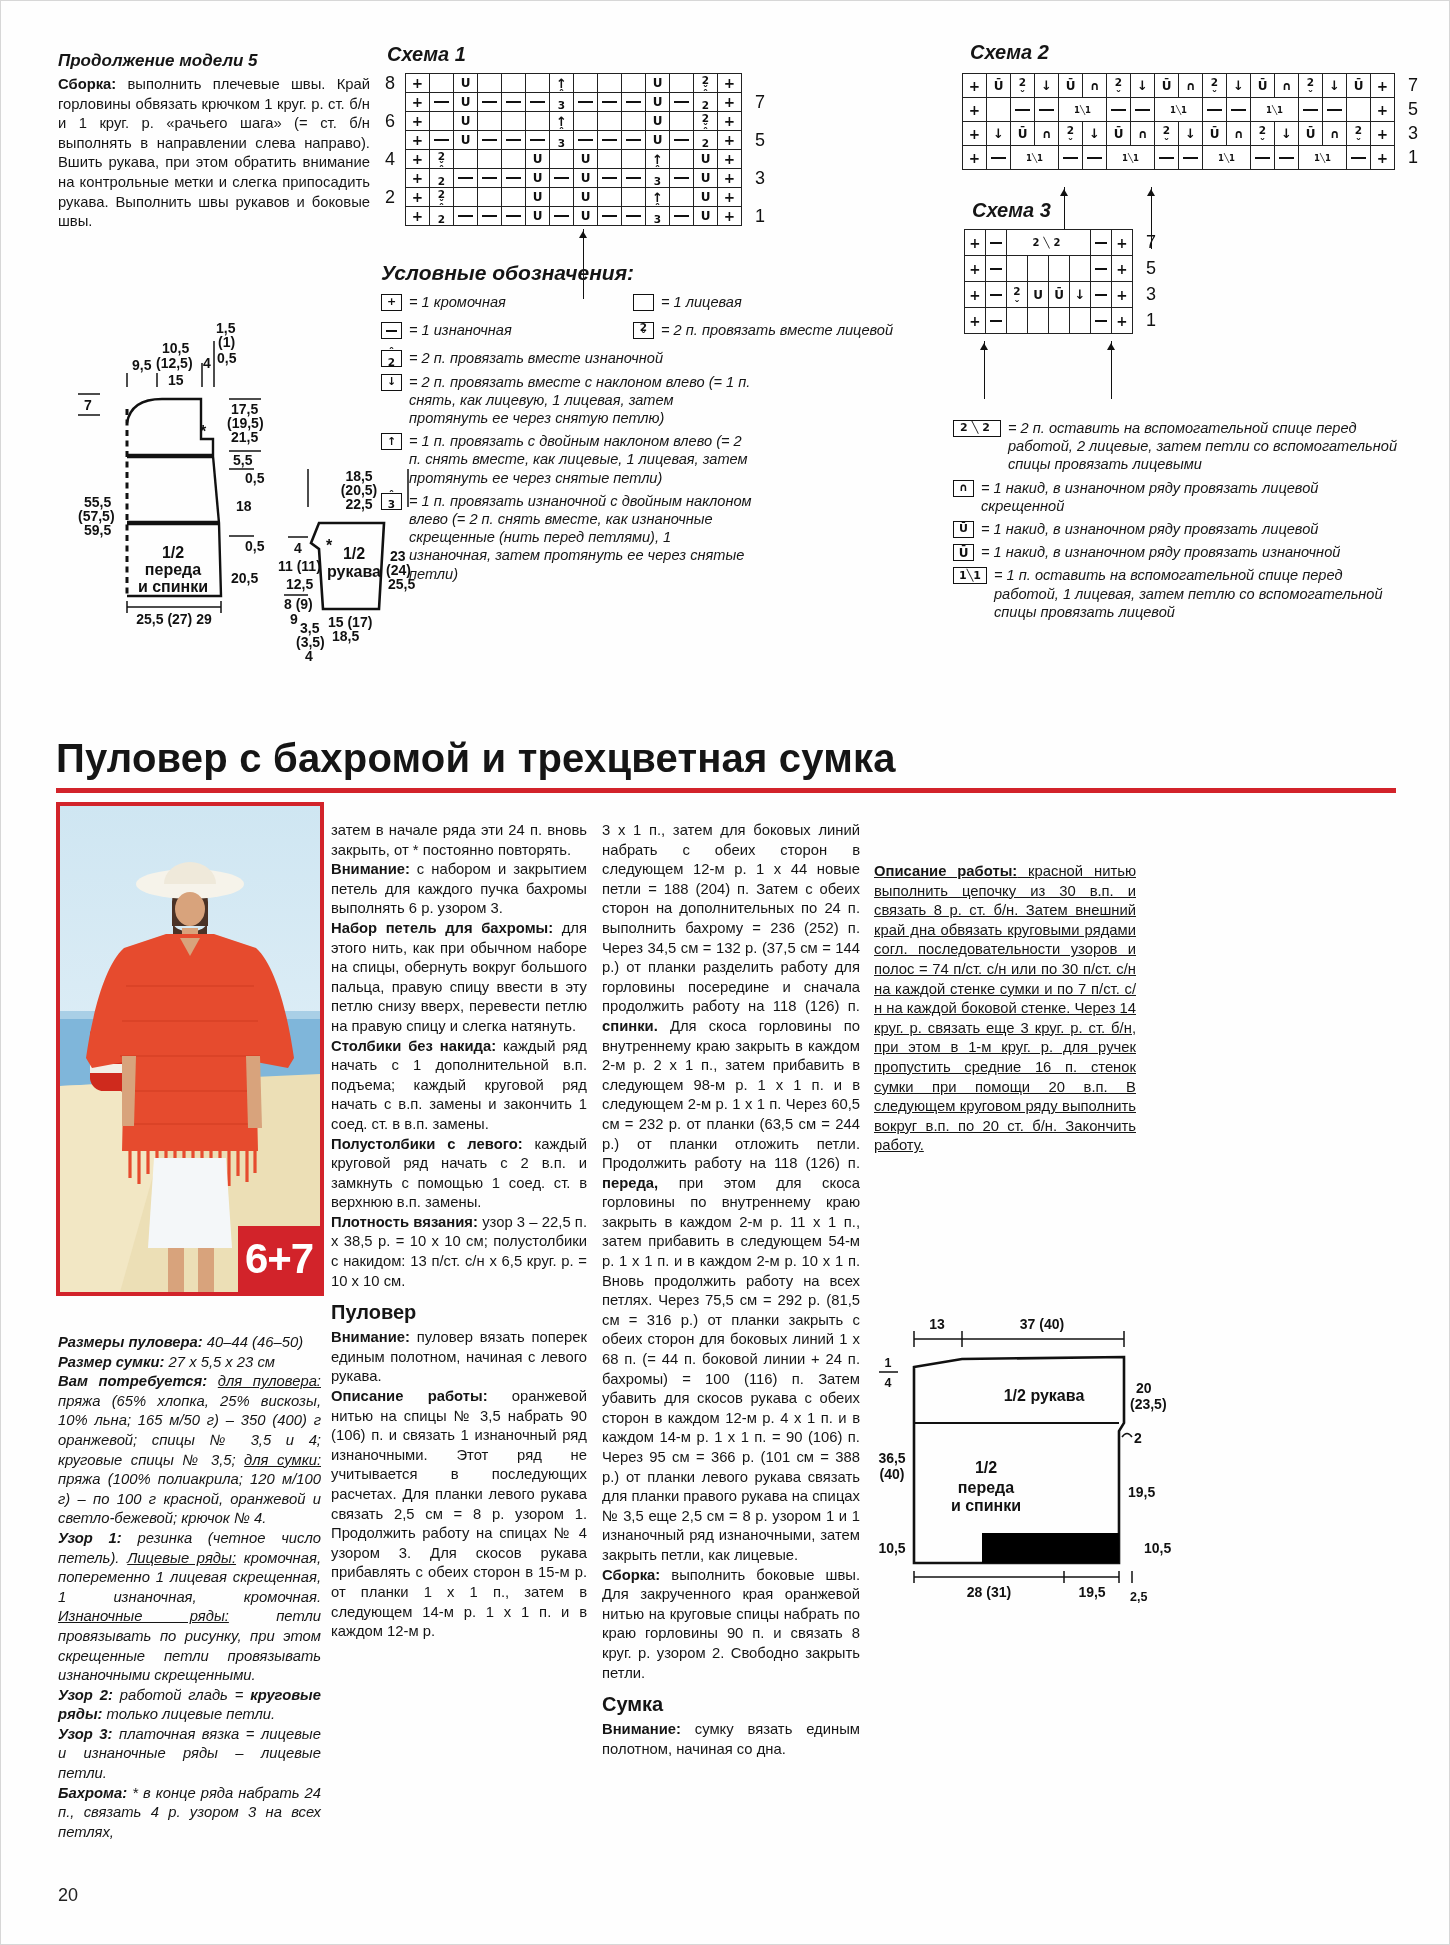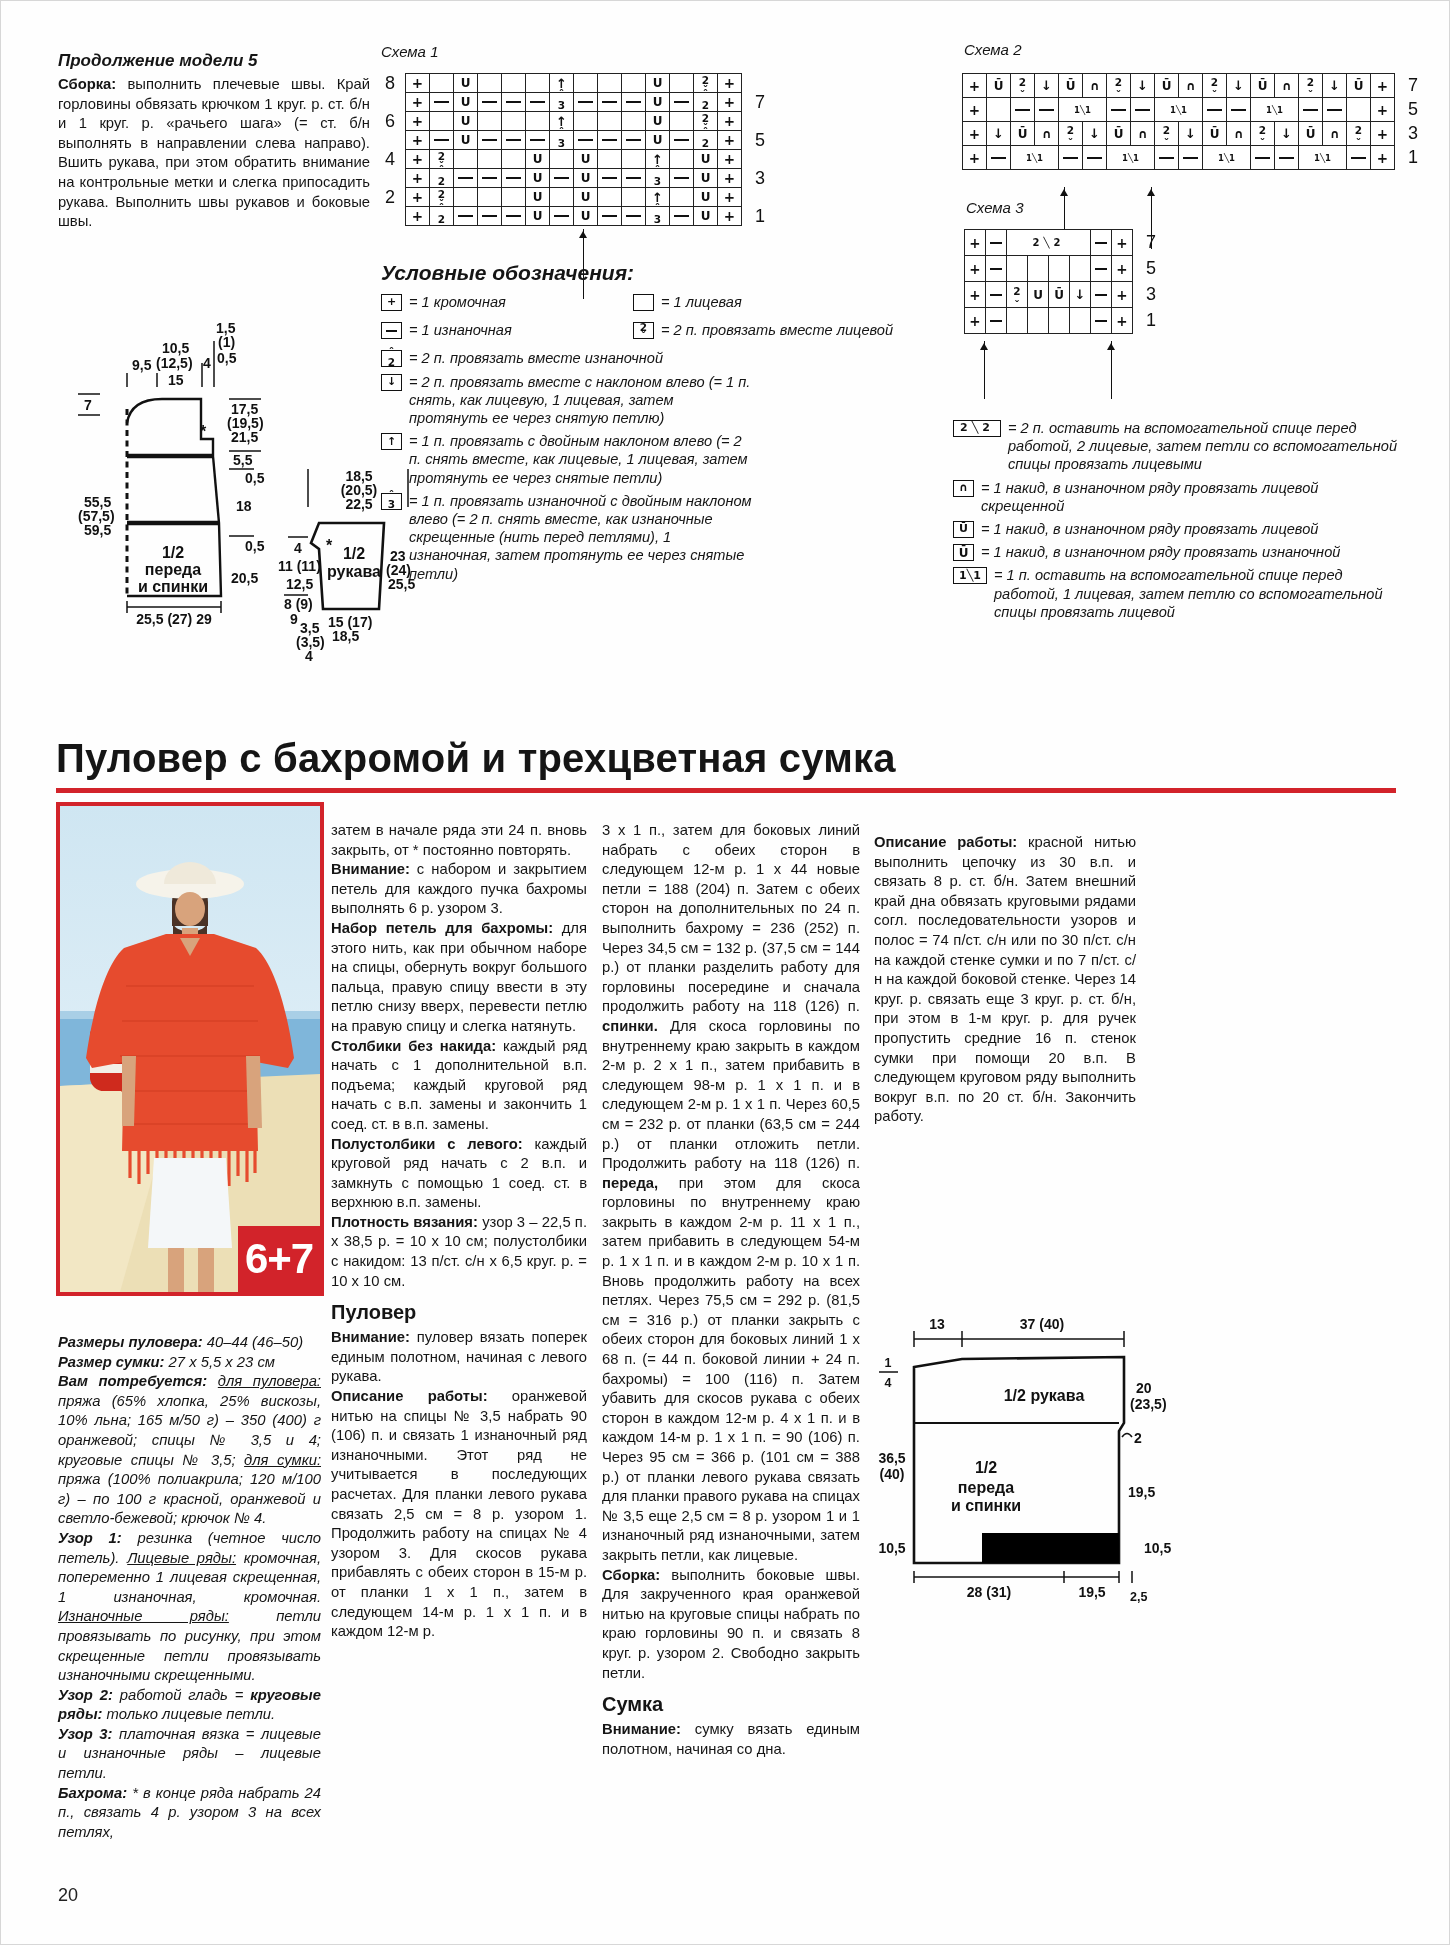--- a/index.html
+++ b/index.html
@@ -10,21 +10,21 @@
   .cont-title{position:absolute;left:57px;top:50px;font-style:italic;font-weight:bold;font-size:17px;}
   .cont-par{position:absolute;left:57px;top:74px;width:312px;font-size:15px;line-height:19.6px;text-align:justify;}
   .cont-par p{margin:0;}
   
   .tcol{position:absolute;font-size:14.8px;line-height:19.6px;text-align:justify;}
   .tcol p{margin:0;}
   .tcol h3{margin:10px 0 5px 0;font-size:20px;font-weight:bold;line-height:22px;text-align:left;}
   .b{font-weight:bold;}
   .u{text-decoration:underline;}
   
-  .schem-title{position:absolute;font-style:italic;font-weight:normal;font-size:15px;}
+  .schem-title{position:absolute;font-style:italic;font-weight:bold;font-size:20px;margin-left:6px;}
   
   .chart{position:absolute;}
   .chart-grid{display:inline-block;border-top:1.4px solid #222;border-left:1.4px solid #222;background:#fff;}
   .chart-row{display:flex;}
   .chart-cell{position:relative;display:flex;align-items:center;justify-content:center;
               border-right:1.4px solid #222;border-bottom:1.4px solid #222;box-sizing:border-box;
               font-family:"DejaVu Sans",sans-serif;font-weight:bold;color:#111;font-size:12px;overflow:visible;}
   .chart-cell .dash{width:62%;height:0;border-top:2px solid #111;}
   .sym-plus{font-size:13.5px;}
   .sym-up,.sym-dn{font-size:13px;}
@@ -729,21 +729,21 @@
       <h3>Пуловер</h3>
       <p><span class="b">Внимание:</span><span> пуловер вязать поперек единым полотном, начиная с левого рукава.</span></p>
       <p><span class="b">Описание работы:</span><span> оранжевой нитью на спицы № 3,5 набрать 90 (106) п. и связать 1 изнаночный ряд изнаночными. Этот ряд не учитывается в последующих расчетах. Для планки левого рукава связать 2,5 см = 8 р. узором 1. Продолжить работу на спицах № 4 узором 3. Для скосов рукава прибавлять с обеих сторон в 15-м р. от планки 1 х 1 п., затем в следующем 14-м р. 1 х 1 п. и в каждом 12-м р.</span></p>
     </div>
   <div class="tcol" id="col3" style="left:601px;top:820px;width:258px;">
       <p><span>3 х 1 п., затем для боковых линий набрать с обеих сторон в следующем 12-м р. 1 х 44 новые петли = 188 (204) п. Затем с обеих сторон на дополнительных по 24 п. выполнить бахрому = 236 (252) п. Через 34,5 см = 132 р. (37,5 см = 144 р.) от планки разделить работу для горловины посередине и сначала продолжить работу на 118 (126) п. </span><span class="b">спинки.</span><span> Для скоса горловины по внутреннему краю закрыть в каждом 2-м р. 2 х 1 п., затем прибавить в следующем 98-м р. 1 х 1 п. и в следующем 2-м р. 1 х 1 п. Через 60,5 см = 232 р. от планки (63,5 см = 244 р.) от планки отложить петли. Продолжить работу на 118 (126) п. </span><span class="b">переда,</span><span> при этом для скоса горловины по внутреннему краю закрыть в каждом 2-м р. 11 х 1 п., затем прибавить в следующем 54-м р. 1 х 1 п. и в каждом 2-м р. 10 х 1 п. Вновь продолжить работу на всех петлях. Через 75,5 см = 292 р. (81,5 см = 316 р.) от планки закрыть с обеих сторон для боковых линий 1 х 68 п. (= 44 п. боковой линии + 24 п. бахромы) = 100 (116) п. Затем убавить для скосов рукава с обеих сторон в каждом 12-м р. 4 х 1 п. и в каждом 14-м р. 1 х 1 п. = 90 (106) п. Через 95 см = 366 р. (101 см = 388 р.) от планки левого рукава связать для планки правого рукава на спицах № 3,5 еще 2,5 см = 8 р. узором 1 и 1 изнаночный ряд изнаночными, затем закрыть петли, как лицевые.</span></p>
       <p><span class="b">Сборка:</span><span> выполнить боковые швы. Для закрученного края оранжевой нитью на круговые спицы набрать по краю горловины 90 п. и связать 8 круг. р. узором 2. Свободно закрыть петли.</span></p>
       <h3>Сумка</h3>
       <p><span class="b">Внимание:</span><span> сумку вязать единым полотном, начиная со дна.</span></p>
     </div>
-  <div class="tcol" id="col4" style="left:873px;top:832px;width:262px;">
+  <div class="tcol" id="col4" style="left:873px;top:861px;width:262px;text-decoration:underline;">
       <p><span class="b">Описание работы:</span><span> красной нитью выполнить цепочку из 30 в.п. и связать 8 р. ст. б/н. Затем внешний край дна обвязать круговыми рядами согл. последовательности узоров и полос = 74 п/ст. с/н или по 30 п/ст. с/н на каждой стенке сумки и по 7 п/ст. с/н на каждой боковой стенке. Через 14 круг. р. связать еще 3 круг. р. ст. б/н, при этом в 1-м круг. р. для ручек пропустить средние 16 п. стенок сумки при помощи 20 в.п. В следующем круговом ряду выполнить вокруг в.п. по 20 ст. б/н. Закончить работу.</span></p>
     </div>
 
   <svg style="position:absolute;left:873px;top:1300px;" width="330" height="310" viewBox="0 0 330 310">
     <line x1="40" y1="38" x2="250" y2="38" stroke="#111" stroke-width="1.5"></line>
     <line x1="40" y1="30" x2="40" y2="46" stroke="#111" stroke-width="1.5"></line>
     <line x1="88" y1="30" x2="88" y2="46" stroke="#111" stroke-width="1.5"></line>
     <line x1="250" y1="30" x2="250" y2="46" stroke="#111" stroke-width="1.5"></line>
     <text class="svgtxt" x="63" y="28" text-anchor="middle">13</text>
     <text class="svgtxt" x="168" y="28" text-anchor="middle">37 (40)</text>

